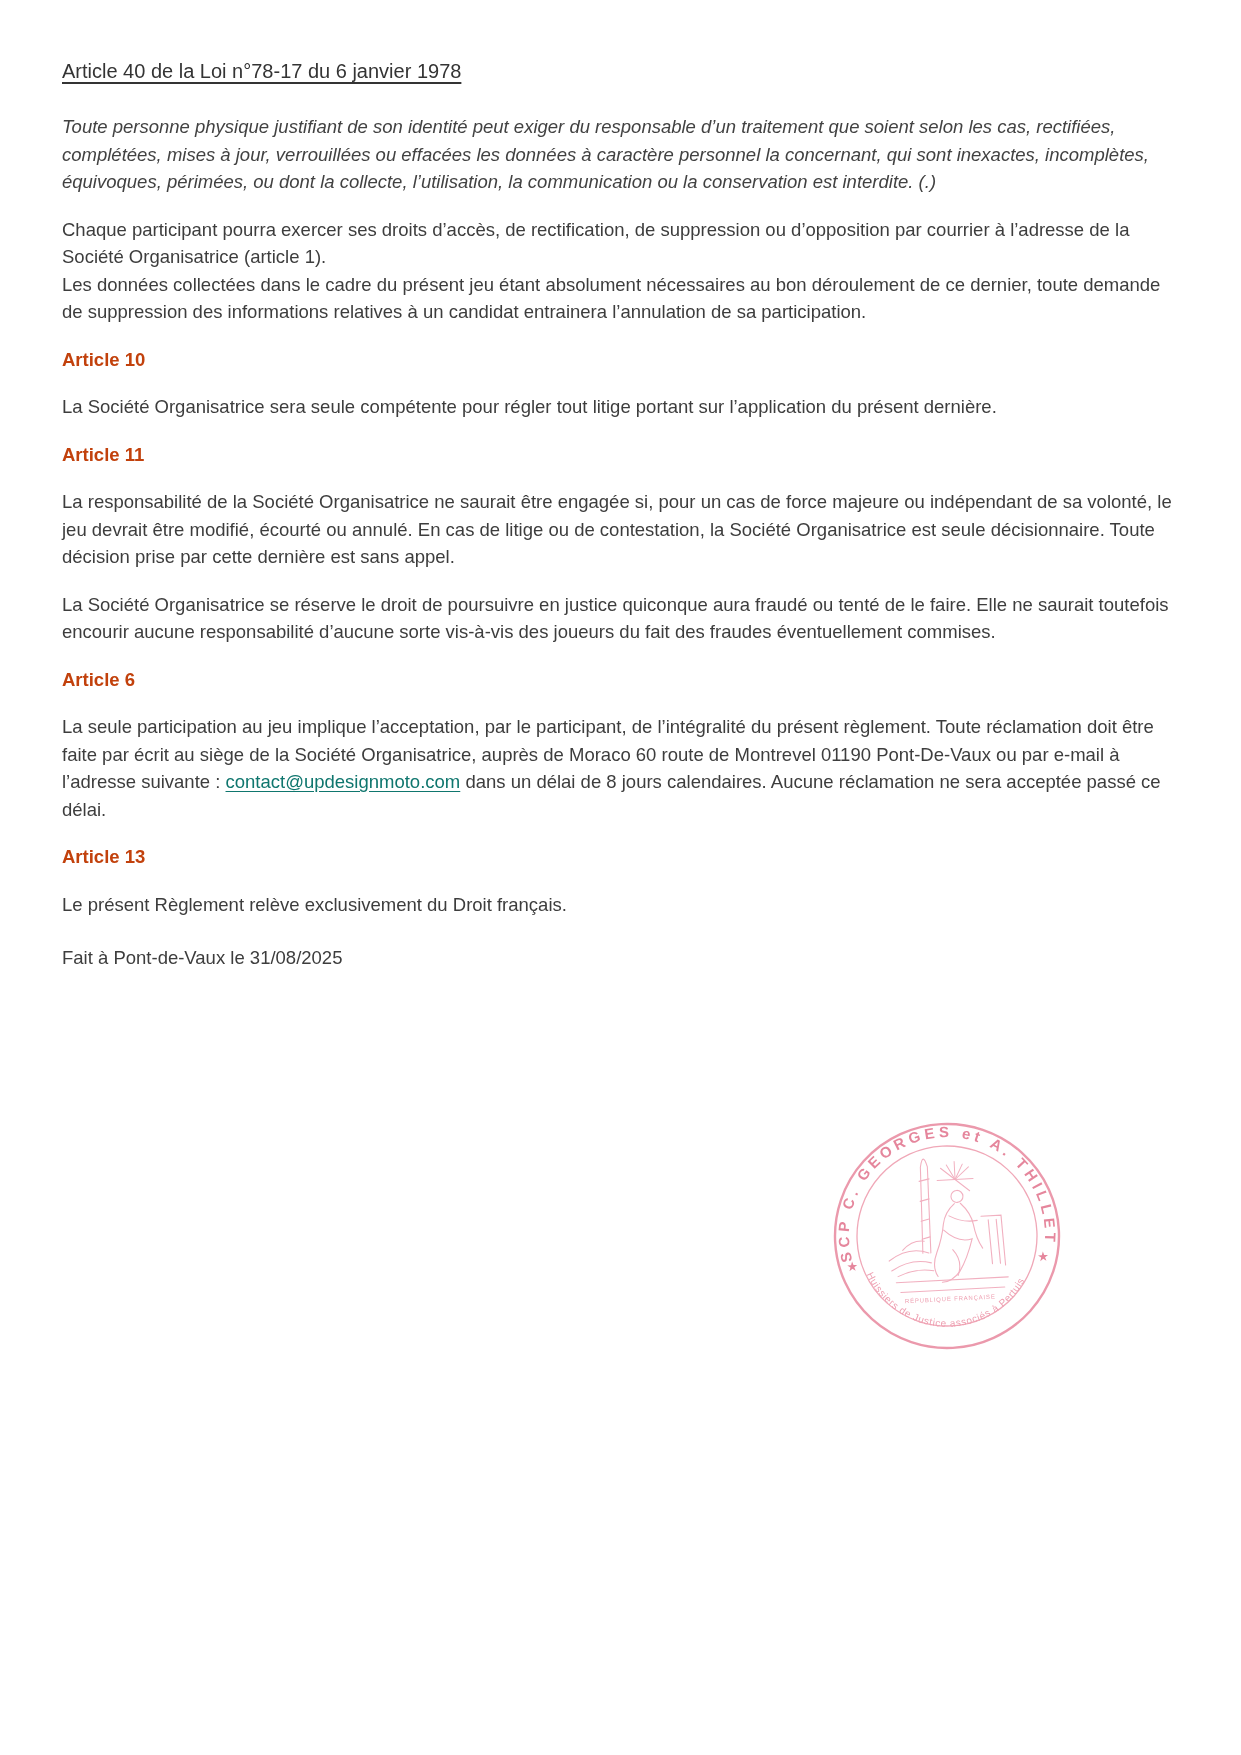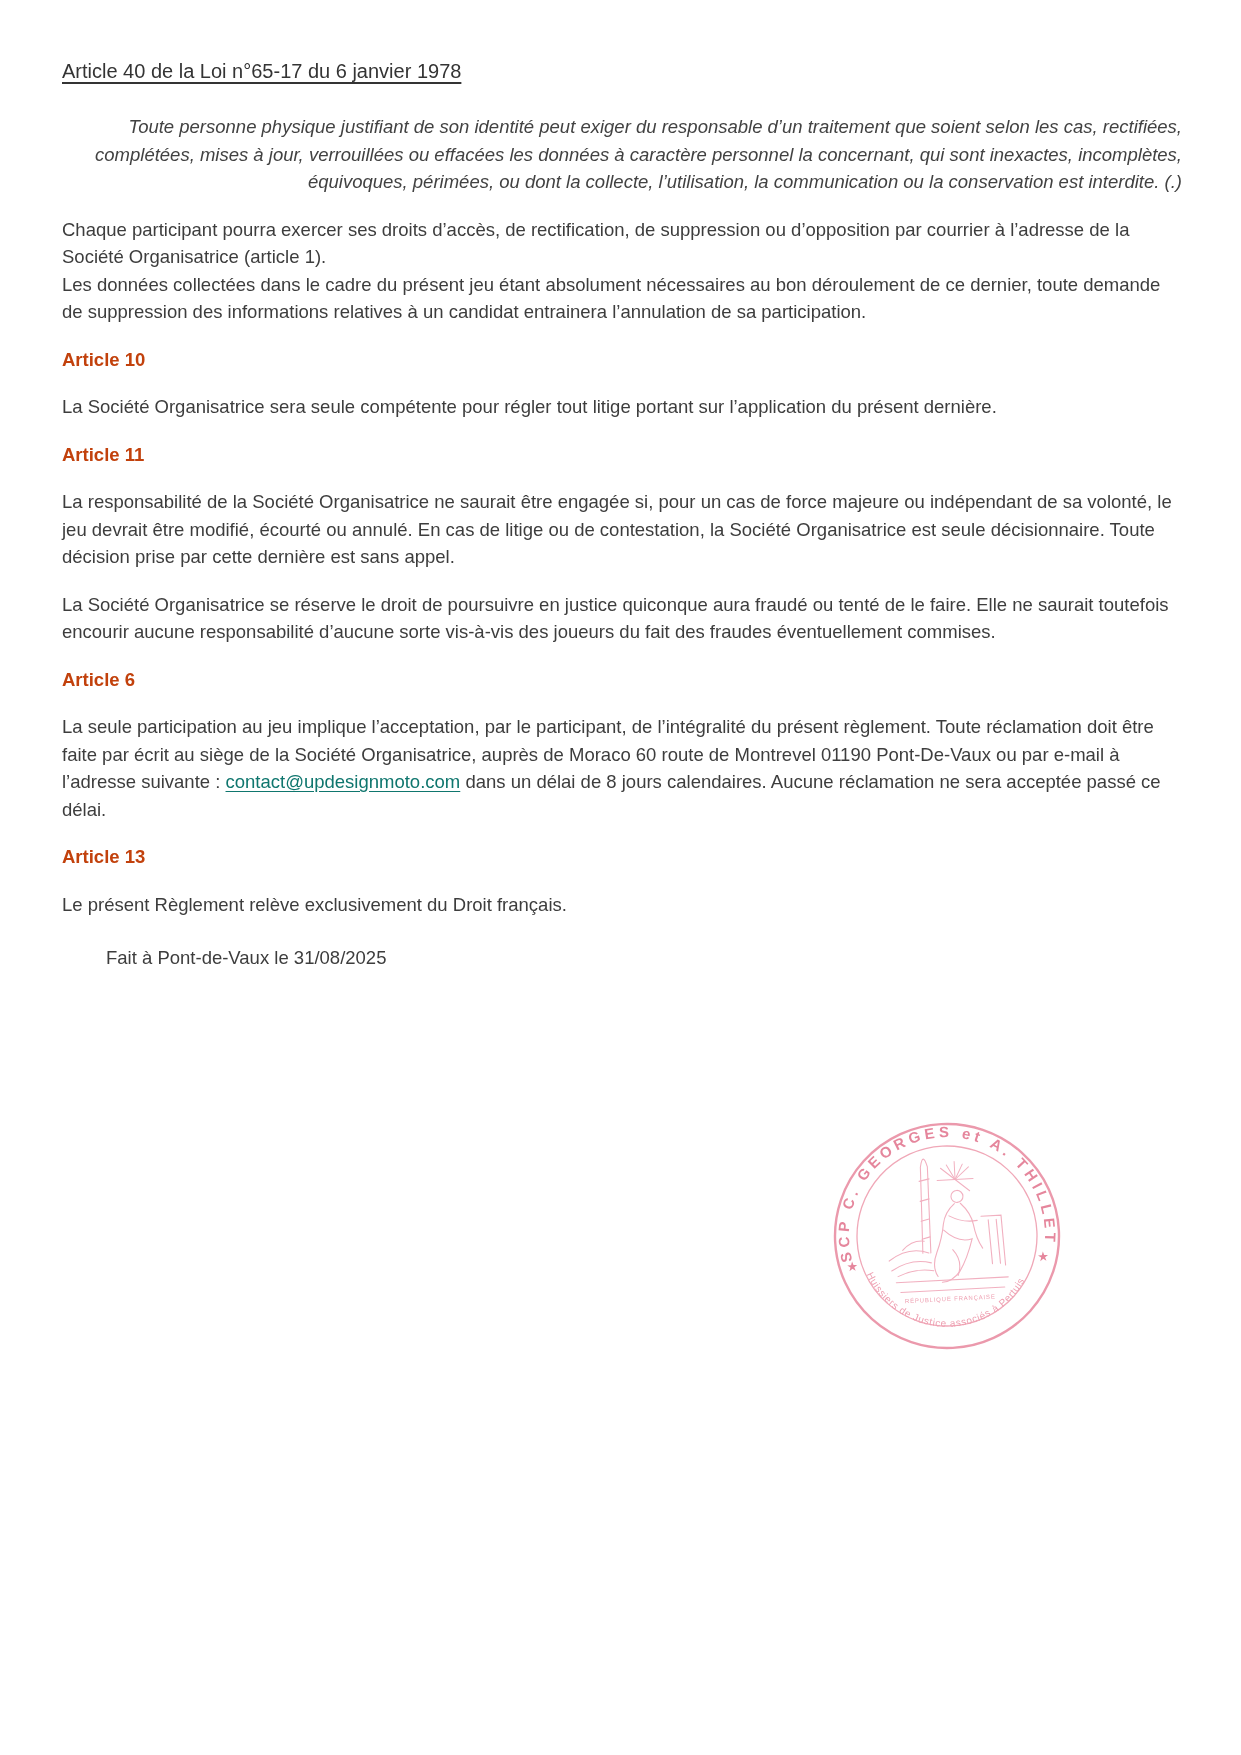--- a/index.html
+++ b/index.html
@@ -35,32 +35,30 @@
   }
   p {
     font-size: 18.5px;
     line-height: 27.5px;
     margin: 0 0 20px 0;
     color: #3d3d3d;
   }
   p.law-excerpt {
     font-style: italic;
     color: #424242;
-    text-align: right;
   }
   h2.article-heading {
     font-size: 18.5px;
     line-height: 27.5px;
     font-weight: 700;
     color: #c2410c;
     margin: 7px 0 20px 0;
   }
   .closing-line {
     margin-top: 26px;
-    margin-left: 44px;
   }
   a.email-link {
     color: #0f766e;
     text-decoration: underline;
     text-underline-offset: 3px;
   }
   .stamp {
     position: absolute;
     left: 830px;
     top: 1118px;
@@ -68,21 +66,21 @@
     height: 244px;
     opacity: 0.88;
   }
   .stamp svg { display: block; }
 </style>
 </head>
 <body>
 
 <div class="page">
 
-  <h1 class="doc-title">Article 40 de la Loi n°65-17 du 6 janvier 1978</h1>
+  <h1 class="doc-title">Article 40 de la Loi n°78-17 du 6 janvier 1978</h1>
 
   <p class="law-excerpt">Toute personne physique justifiant de son identité peut exiger du responsable d’un traitement que soient selon les cas, rectifiées, complétées, mises à jour, verrouillées ou effacées les données à caractère personnel la concernant, qui sont inexactes, incomplètes, équivoques, périmées, ou dont la collecte, l’utilisation, la communication ou la conservation est interdite. (.)</p>
 
   <p>
     <span>Chaque participant pourra exercer ses droits d’accès, de rectification, de suppression ou d’opposition par courrier à l’adresse de la Société Organisatrice (article 1).</span><br>
     <span>Les données collectées dans le cadre du présent jeu étant absolument nécessaires au bon déroulement de ce dernier, toute demande de suppression des informations relatives à un candidat entrainera l’annulation de sa participation.</span>
   </p>
 
   <h2 class="article-heading">Article 10</h2>
   <p>La Société Organisatrice sera seule compétente pour régler tout litige portant sur l’application du présent dernière.</p>

